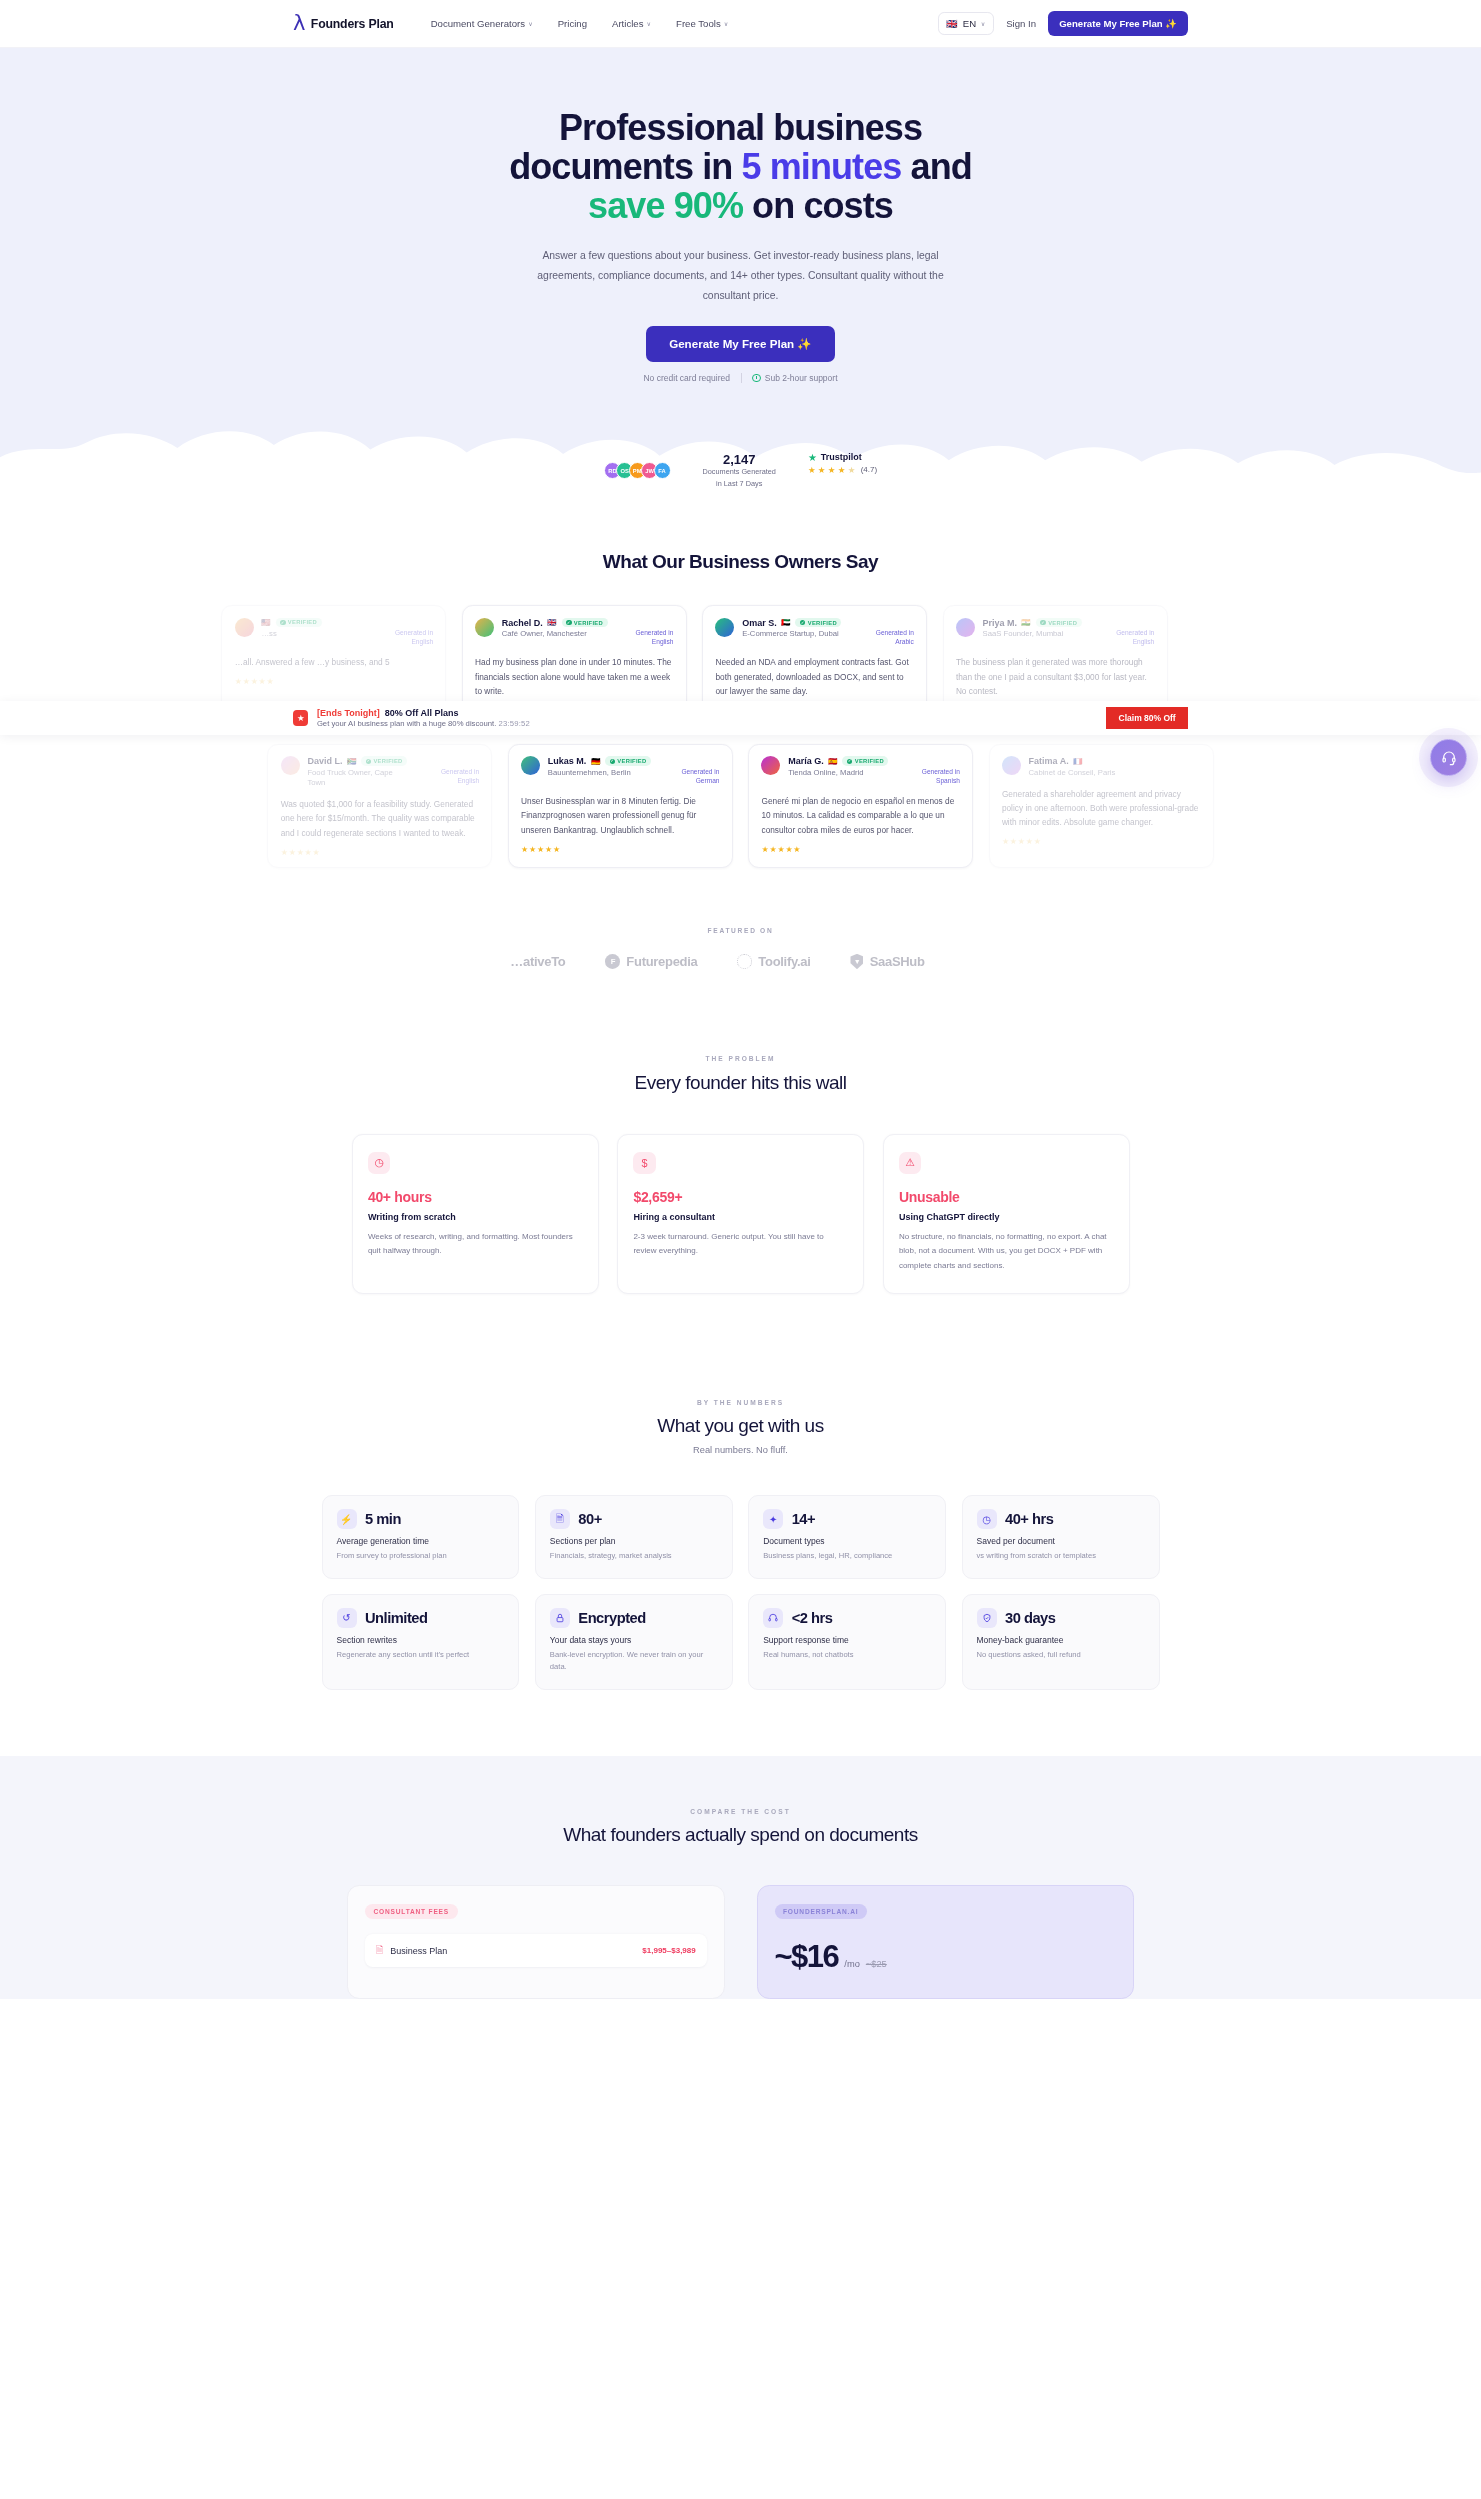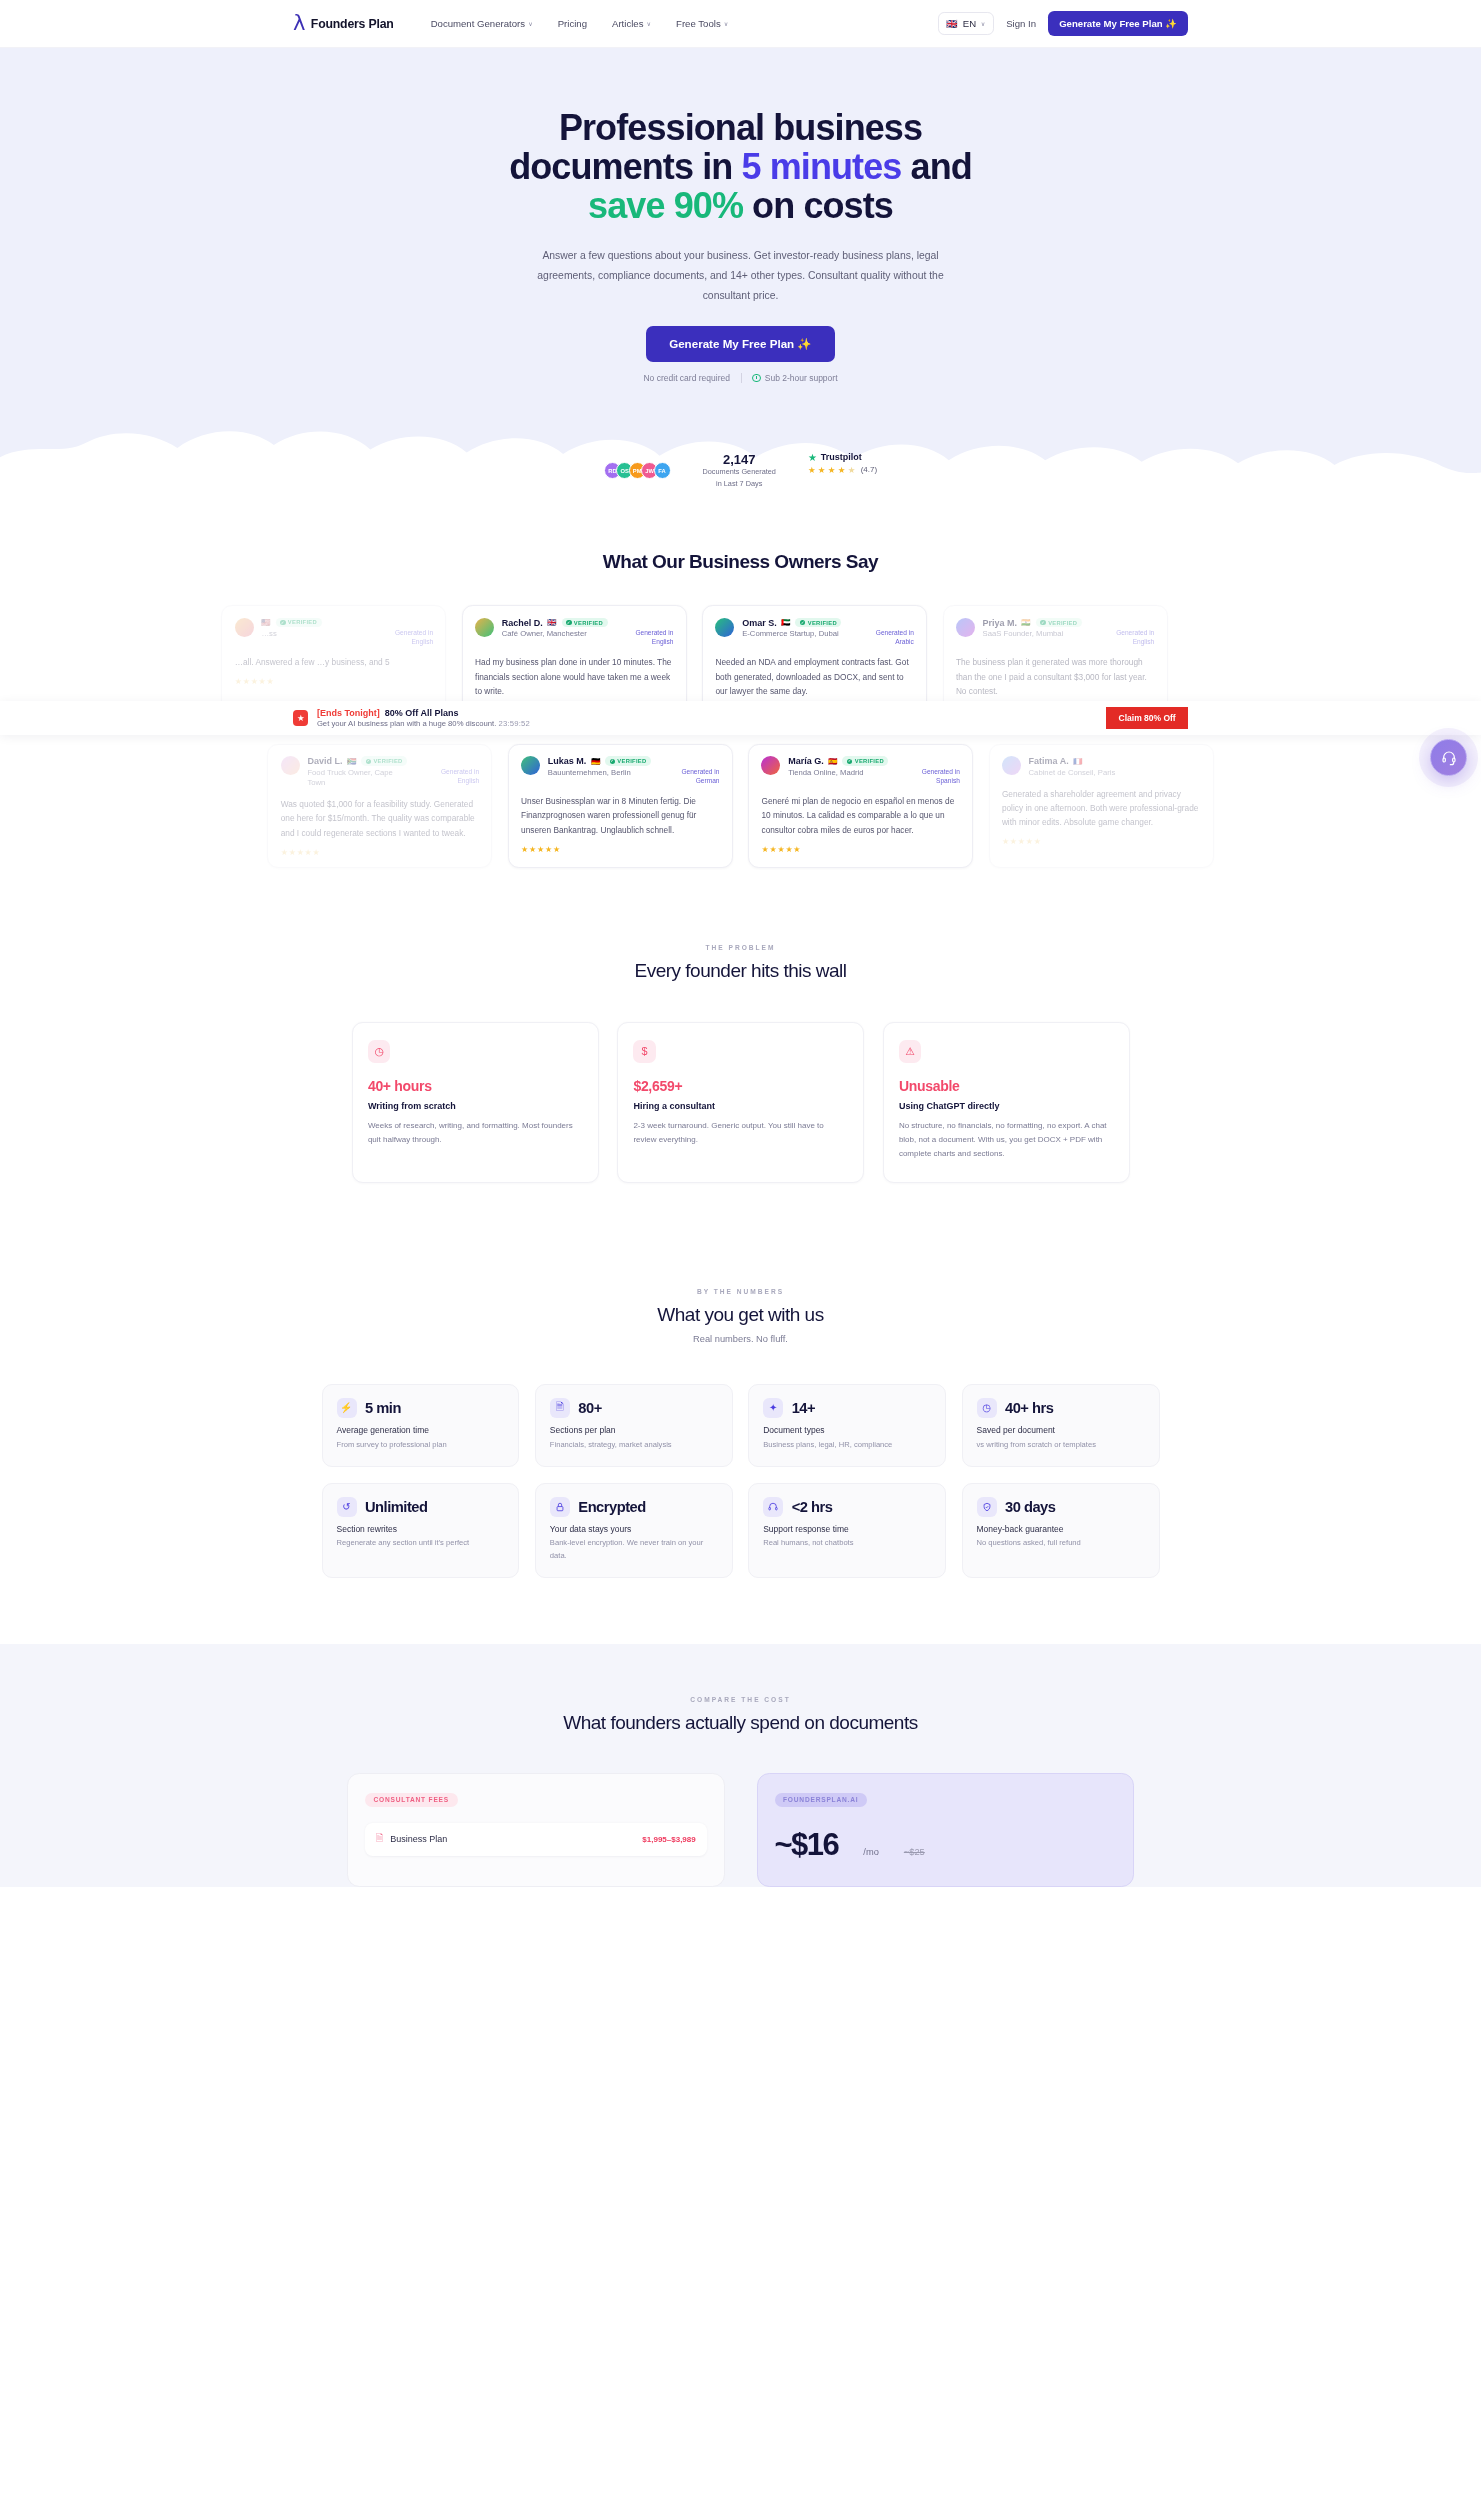--- a/index.html
+++ b/index.html
@@ -201,21 +201,21 @@
   .cmp-row .doc-ico { color:#ef5f82; font-size:9.3px; margin-right:7px; }
   .cmp-row .rlabel { font-size:9px; color:#2e2e48; }
   .cmp-row .rprice { margin-left:auto; font-size:8px; font-weight:700; color:#ef3b5f; }
   .cmp-right {
     flex:1; background:#e7e5fb; border:0.8px solid #d8d4f7; border-radius:12.3px; padding:17px 17px 23px;
   }
   .cmp-badge2 {
     display:inline-block; background:#cfcaf6; color:#8b83d8; font-size:6.6px; font-weight:700;
     letter-spacing:0.8px; padding:3.9px 8.5px; border-radius:8.5px;
   }
-  .price-row { margin-top:20px; display:flex; align-items:baseline; gap:25px; }
+  .price-row { margin-top:20px; display:flex; align-items:baseline; gap:6px; }
   .price-big { font-size:31px; font-weight:800; color:#14143a; letter-spacing:-1.5px; }
   .price-mo { font-size:9.3px; color:#71718c; }
   .price-old { font-size:9.3px; color:#9a9ab0; text-decoration:line-through; }
 
   
   .fab {
     position:absolute; right:14px; top:739px; width:37px; height:37px; border-radius:50%;
     background:linear-gradient(140deg,#8f7ce8,#a07fe0);
     box-shadow:0 4.6px 17px rgba(120,90,220,.35);
     display:flex; align-items:center; justify-content:center; color:#fff; font-size:14.7px;
@@ -558,20 +558,40 @@
           <div class="promo-t2">
             <span>Get your AI business plan with a huge 80% discount.</span>
             <span class="promo-timer">23:59:52</span>
           </div>
         </div>
         <button class="promo-btn">Claim 80% Off</button>
       </div>
     </div>
   </div>
 
+  <div class="featured">
+    <div class="feat-label">FEATURED ON</div>
+    <div class="feat-logos">
+      <div class="flogo clip1">
+        <span>…ativeTo</span>
+      </div>
+      <div class="flogo">
+        <span class="fcircle">F</span>
+        <span>Futurepedia</span>
+      </div>
+      <div class="flogo">
+        <span class="fgear"></span>
+        <span>Toolify.ai</span>
+      </div>
+      <div class="flogo">
+        <span class="fshield">▼</span>
+        <span>SaaSHub</span>
+      </div>
+    </div>
+  </div>
 
   <div class="problem">
     <div class="eyebrow">THE PROBLEM</div>
     <h2 class="sec-h2">Every founder hits this wall</h2>
     <div class="prob-cards">
       <div class="pcard">
         <div class="pico">◷</div>
         <div class="pnum">40+ hours</div>
         <div class="ptitle">Writing from scratch</div>
         <div class="pdesc">Weeks of research, writing, and formatting. Most founders quit halfway through.</div>

